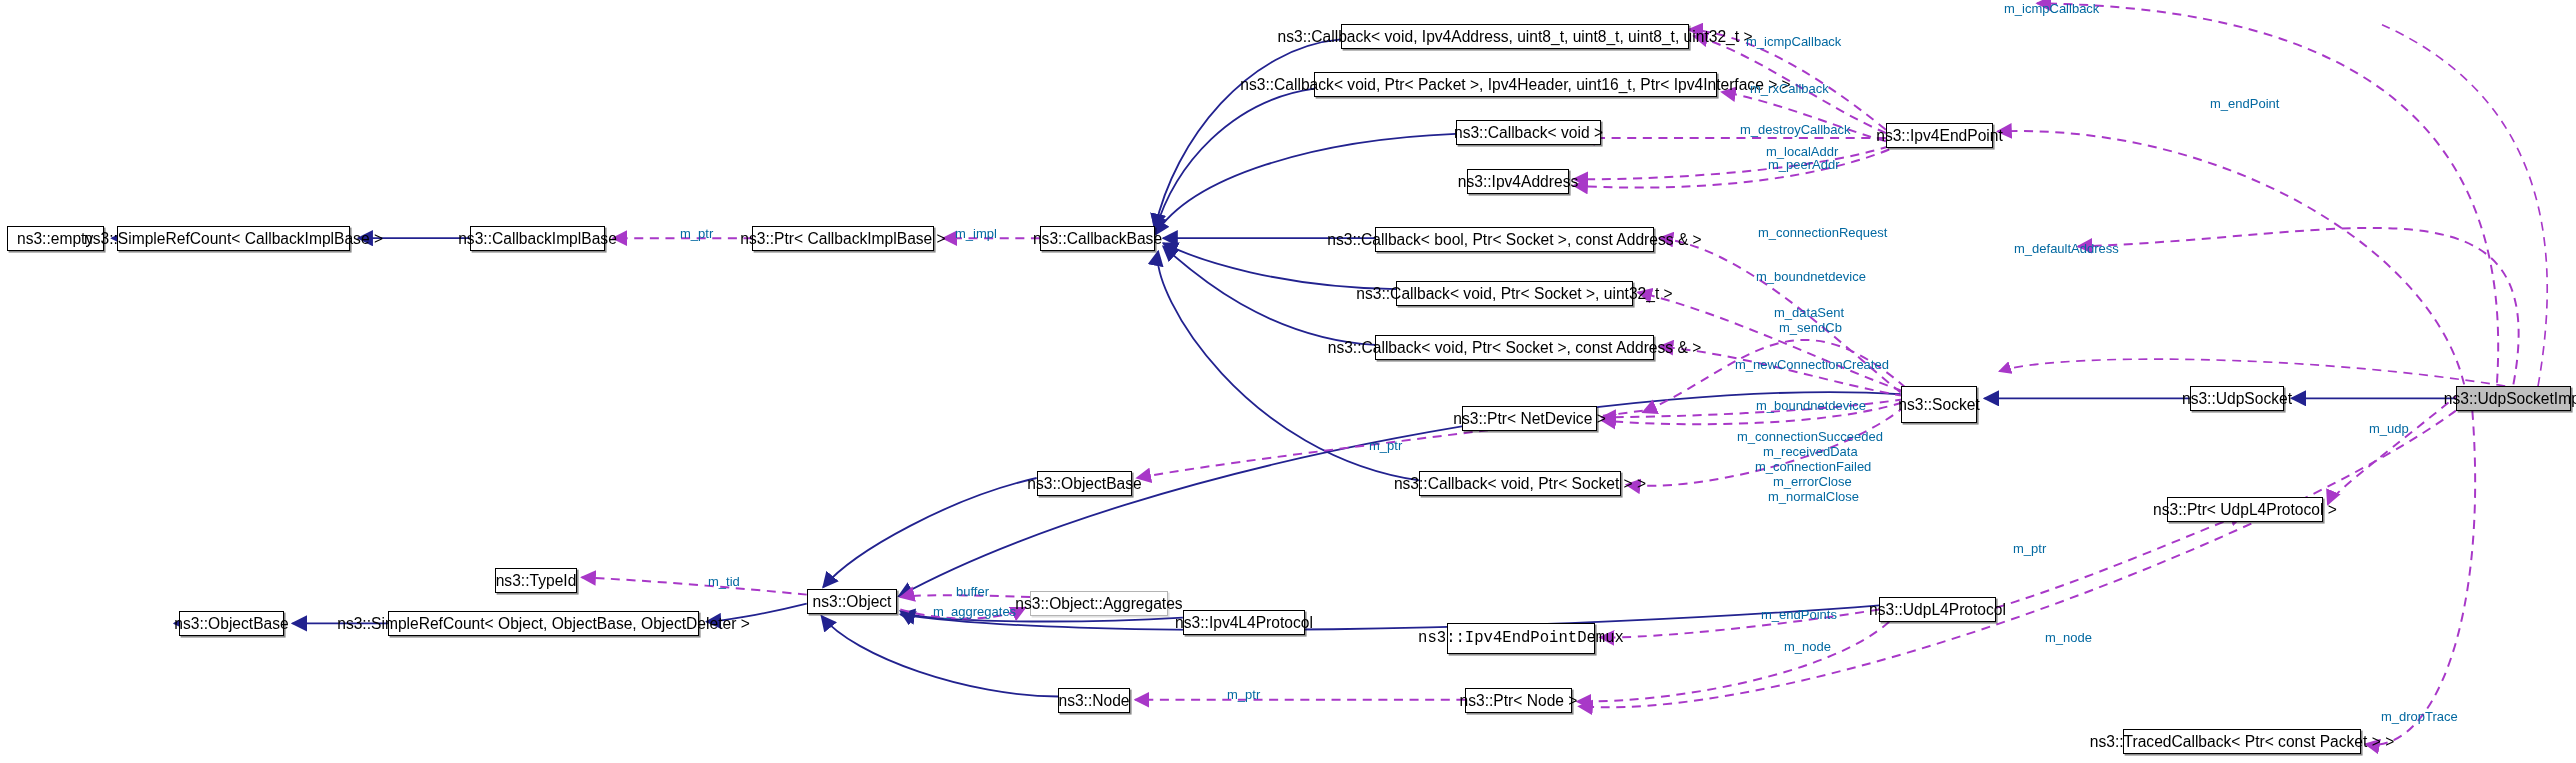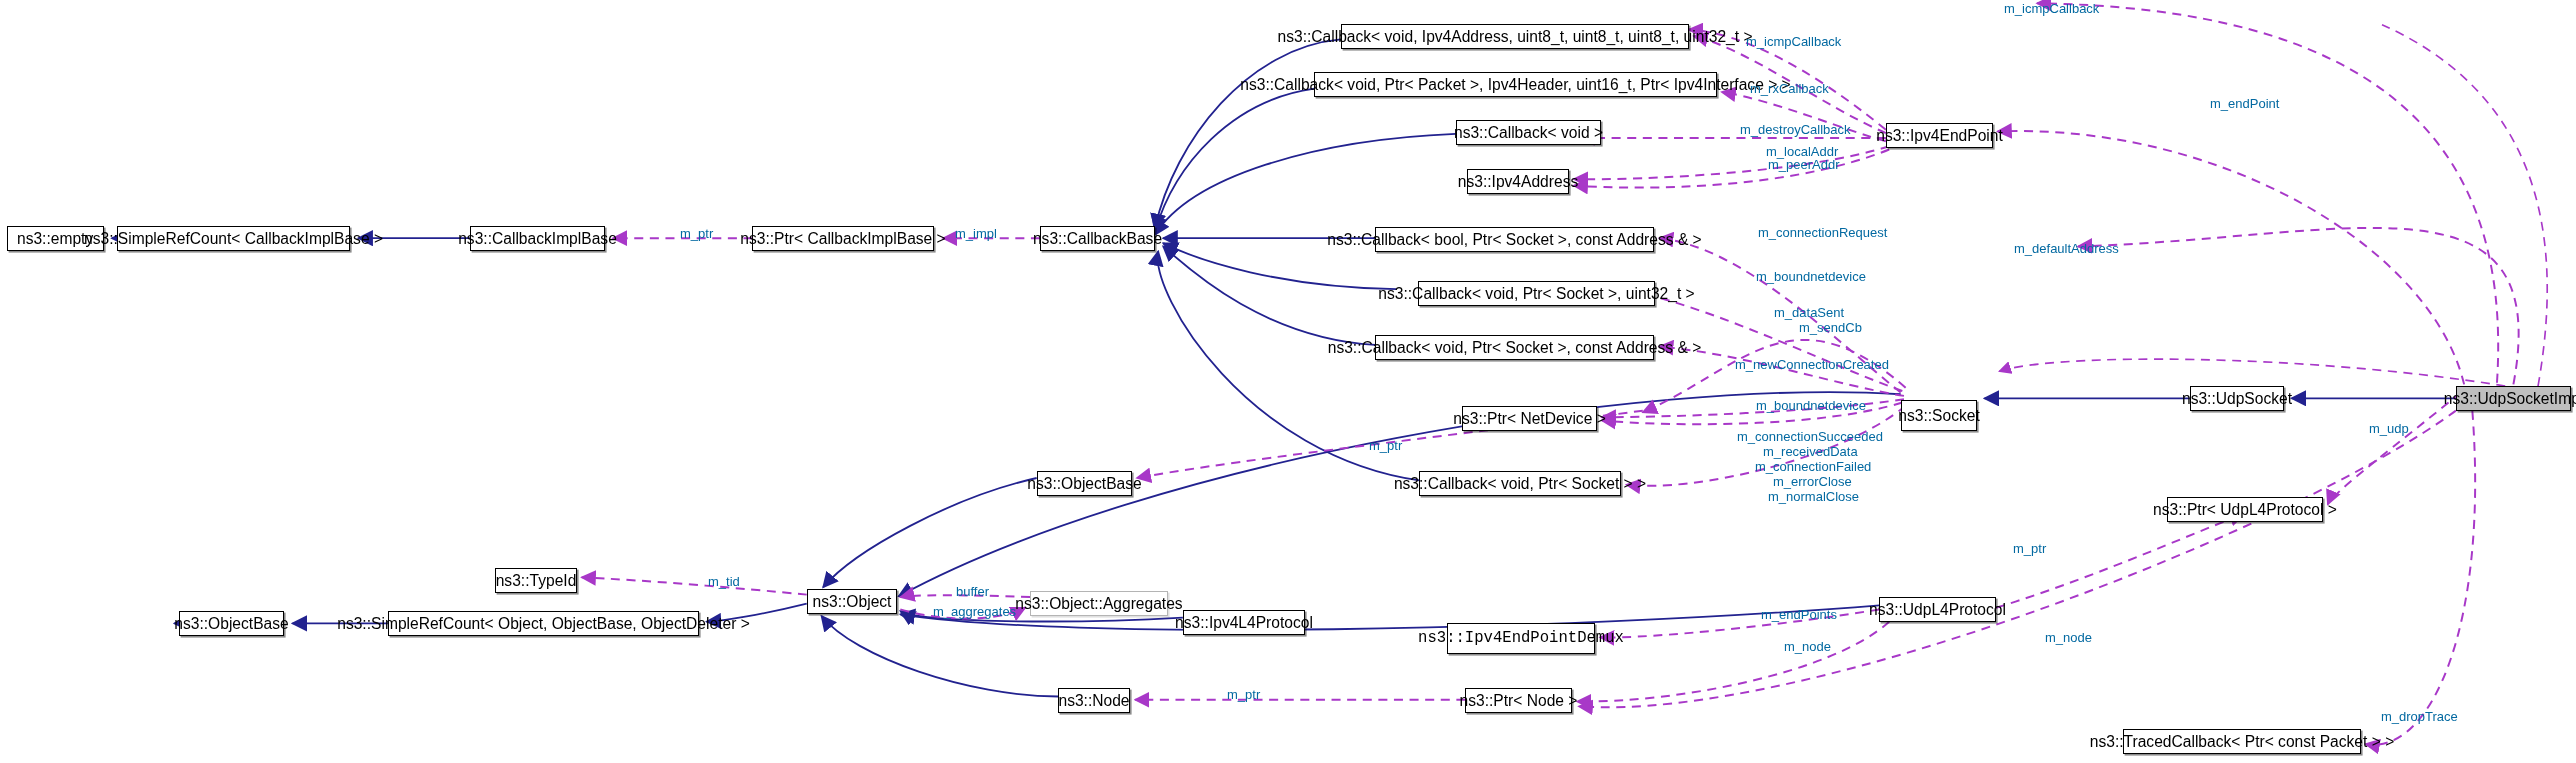--- a/index.html
+++ b/index.html
@@ -132,57 +132,57 @@
       <div class="node" style="left: 6.6px; top: 226px; width: 97px; height: 25px;">ns3::empty</div>
       <div class="node" style="left: 117px; top: 226px; width: 233px; height: 25px;">ns3::SimpleRefCount&lt; CallbackImplBase &gt;</div>
       <div class="node" style="left: 470px; top: 226px; width: 135px; height: 25px;">ns3::CallbackImplBase</div>
       <div class="node" style="left: 752px; top: 226px; width: 182px; height: 25px;">ns3::Ptr&lt; CallbackImplBase &gt;</div>
       <div class="node" style="left: 1040px; top: 226px; width: 115px; height: 25px;">ns3::CallbackBase</div>
       <div class="node" style="left: 1341px; top: 24px; width: 348px; height: 25px;">ns3::Callback&lt; void, Ipv4Address, uint8_t, uint8_t, uint8_t, uint32_t &gt;</div>
       <div class="node" style="left: 1314px; top: 72px; width: 403px; height: 25px;">ns3::Callback&lt; void, Ptr&lt; Packet &gt;, Ipv4Header, uint16_t, Ptr&lt; Ipv4Interface &gt; &gt;</div>
       <div class="node" style="left: 1456px; top: 120px; width: 145px; height: 25px;">ns3::Callback&lt; void &gt;</div>
       <div class="node" style="left: 1467px; top: 169px; width: 102px; height: 25px;">ns3::Ipv4Address</div>
       <div class="node" style="left: 1375px; top: 227px; width: 279px; height: 25px;">ns3::Callback&lt; bool, Ptr&lt; Socket &gt;, const Address &amp; &gt;</div>
-      <div class="node" style="left: 1396px; top: 281px; width: 237px; height: 25px; margin-left: 22px;">ns3::Callback&lt; void, Ptr&lt; Socket &gt;, uint32_t &gt;</div>
+      <div class="node" style="left: 1396px; top: 281px; width: 237px; height: 25px;">ns3::Callback&lt; void, Ptr&lt; Socket &gt;, uint32_t &gt;</div>
       <div class="node" style="left: 1375px; top: 335px; width: 279px; height: 25px;">ns3::Callback&lt; void, Ptr&lt; Socket &gt;, const Address &amp; &gt;</div>
       <div class="node" style="left: 1462px; top: 406px; width: 135px; height: 25px;">ns3::Ptr&lt; NetDevice &gt;</div>
       <div class="node" style="left: 1419px; top: 471px; width: 202px; height: 25px;">ns3::Callback&lt; void, Ptr&lt; Socket &gt; &gt;</div>
       <div class="node" style="left: 1037px; top: 471px; width: 95px; height: 25px;">ns3::ObjectBase</div>
       <div class="node" style="left: 495px; top: 568px; width: 82px; height: 25px;">ns3::TypeId</div>
       <div class="node" style="left: 179px; top: 611px; width: 105px; height: 25px;">ns3::ObjectBase</div>
       <div class="node" style="left: 388px; top: 611px; width: 311px; height: 25px;">ns3::SimpleRefCount&lt; Object, ObjectBase, ObjectDeleter &gt;</div>
       <div class="node" style="left: 807px; top: 589px; width: 90px; height: 25px;">ns3::Object</div>
       <div class="node faint" style="left: 1030px; top: 591px; width: 138px; height: 25px;">ns3::Object::Aggregates</div>
       <div class="node" style="left: 1183px; top: 610px; width: 122px; height: 25px;">ns3::Ipv4L4Protocol</div>
       <div class="node" style="left: 1058px; top: 688px; width: 72px; height: 25px;">ns3::Node</div>
       <div class="node" style="left: 1447px; top: 623px; width: 148px; height: 31px; font-family: Liberation Mono, monospace;">ns3::Ipv4EndPointDemux</div>
       <div class="node" style="left: 1465px; top: 688px; width: 107px; height: 25px;">ns3::Ptr&lt; Node &gt;</div>
       <div class="node" style="left: 1886px; top: 123px; width: 107px; height: 25px;">ns3::Ipv4EndPoint</div>
-      <div class="node" style="left: 1901px; top: 400px; width: 76px; height: 31px;">ns3::Socket</div>
+      <div class="node" style="left: 1901px; top: 386px; width: 76px; height: 37px;">ns3::Socket</div>
       <div class="node" style="left: 2190px; top: 386px; width: 94px; height: 25px;">ns3::UdpSocket</div>
       <div class="node highlight" style="left: 2456px; top: 386px; width: 115px; height: 25px;">ns3::UdpSocketImpl</div>
       <div class="node" style="left: 2167px; top: 497px; width: 156px; height: 25px;">ns3::Ptr&lt; UdpL4Protocol &gt;</div>
       <div class="node" style="left: 1879px; top: 597px; width: 117px; height: 25px;">ns3::UdpL4Protocol</div>
       <div class="node" style="left: 2123px; top: 729px; width: 238px; height: 25px;">ns3::TracedCallback&lt; Ptr&lt; const Packet &gt; &gt;</div>
     </div>
   <div id="labels">
       <div class="edge-label" style="left: 680px; top: 227px;">m_ptr</div>
       <div class="edge-label" style="left: 955px; top: 227px;">m_impl</div>
       <div class="edge-label" style="left: 2004px; top: 1.6px;">m_icmpCallback</div>
       <div class="edge-label" style="left: 1750px; top: 82px;">m_rxCallback</div>
       <div class="edge-label" style="left: 1746px; top: 35px;">m_icmpCallback</div>
       <div class="edge-label" style="left: 2210px; top: 97px;">m_endPoint</div>
       <div class="edge-label" style="left: 1740px; top: 123px;">m_destroyCallback</div>
       <div class="edge-label" style="left: 1766px; top: 145px;">m_localAddr</div>
       <div class="edge-label" style="left: 1768px; top: 158px;">m_peerAddr</div>
       <div class="edge-label" style="left: 1748px; top: 226px; margin-left: 10px;">m_connectionRequest</div>
       <div class="edge-label" style="left: 2014px; top: 242px;">m_defaultAddress</div>
       <div class="edge-label" style="left: 1756px; top: 270px;">m_boundnetdevice</div>
       <div class="edge-label" style="left: 1774px; top: 306px;">m_dataSent</div>
-      <div class="edge-label" style="left: 1779px; top: 321px; margin-left: 20px;">m_sendCb</div>
+      <div class="edge-label" style="left: 1779px; top: 321px;">m_sendCb</div>
       <div class="edge-label" style="left: 1735px; top: 358px;">m_newConnectionCreated</div>
       <div class="edge-label" style="left: 1756px; top: 399px;">m_boundnetdevice</div>
       <div class="edge-label" style="left: 1737px; top: 430px;">m_connectionSucceeded</div>
       <div class="edge-label" style="left: 1763px; top: 445px;">m_receivedData</div>
       <div class="edge-label" style="left: 1755px; top: 460px;">m_connectionFailed</div>
       <div class="edge-label" style="left: 1773px; top: 475px;">m_errorClose</div>
       <div class="edge-label" style="left: 1768px; top: 490px;">m_normalClose</div>
       <div class="edge-label" style="left: 1369px; top: 439px;">m_ptr</div>
       <div class="edge-label" style="left: 708px; top: 575px;">m_tid</div>
       <div class="edge-label" style="left: 956px; top: 585px;">buffer</div>

